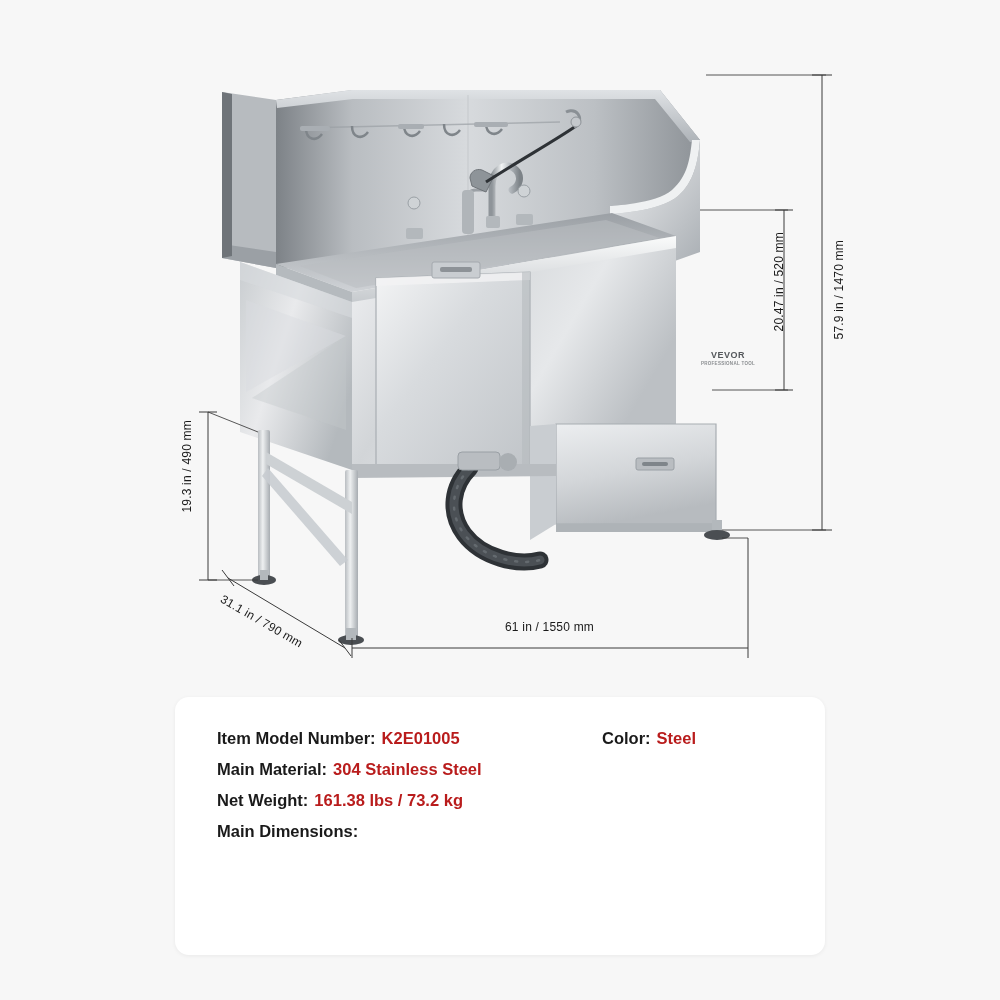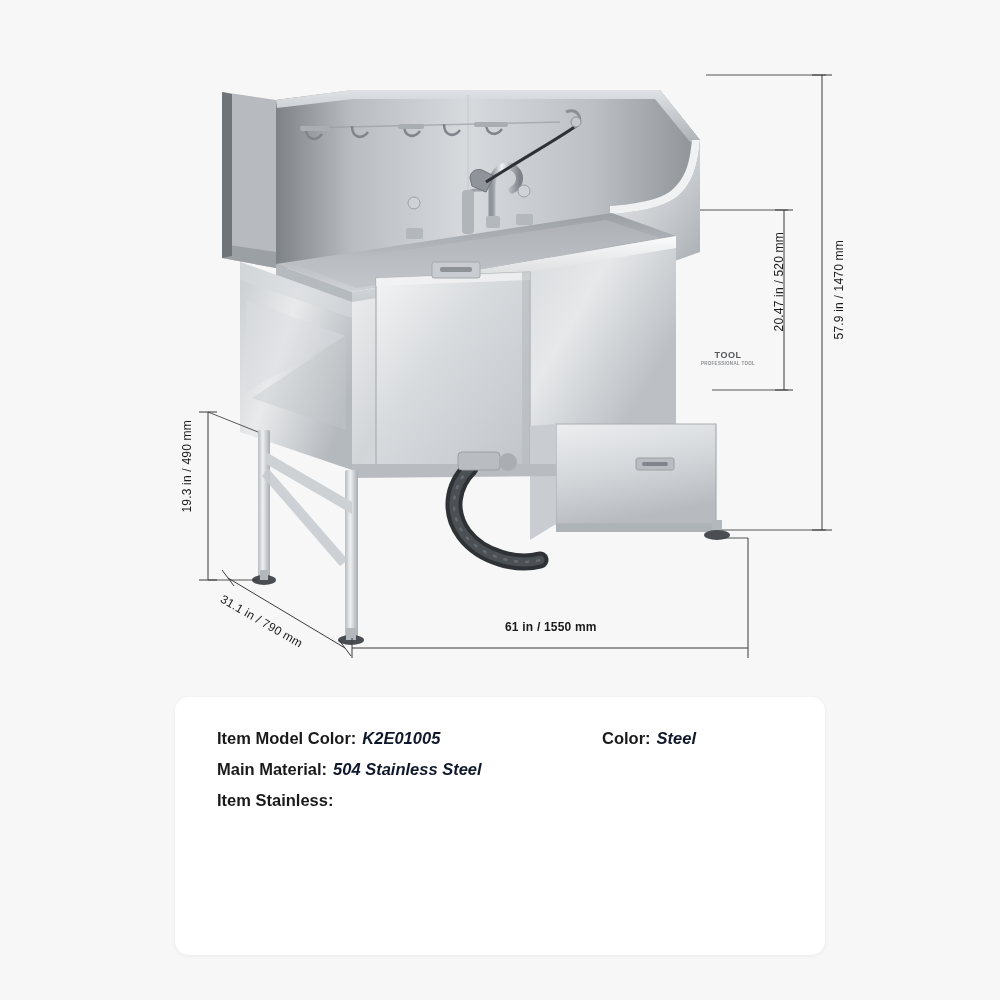--- a/index.html
+++ b/index.html
@@ -71,25 +71,24 @@
     align-items: baseline;
     margin-bottom: 12px;
     font-size: 16.5px;
   }
   .spec-label {
     color: #1a1a1a;
     font-weight: 700;
     white-space: nowrap;
   }
   .spec-value {
-    color: #0f172a;
+    color: #b91c1c;
     font-weight: 700;
     margin-left: 6px;
     white-space: nowrap;
-    font-style: italic;
   }
   .color-group {
     position: absolute;
     left: 385px;
     top: 0;
     display: flex;
     align-items: flex-start;
     font-size: 16.5px;
   }
   .row-rel { position: relative; }
@@ -327,55 +326,59 @@
         <line x1="339" y1="640" x2="351" y2="656"></line>
 
         <line x1="352" y1="648" x2="748" y2="648"></line>
         <line x1="352" y1="638" x2="352" y2="658"></line>
         <line x1="748" y1="538" x2="748" y2="658"></line>
         <line x1="722" y1="538" x2="748" y2="538" opacity="0.85"></line>
       </g>
     </svg>
 
     <div class="brand-plate">
-      <div>TOOL</div>
+      <div>VEVOR</div>
       <div class="brand-sub">PROFESSIONAL TOOL</div>
     </div>
 
     <div class="dim-label dim-vert" style="left:832px; top:240px;">57.9 in / 1470 mm</div>
 
     <div class="dim-label dim-vert" style="left:772px; top:232px;">20.47 in / 520 mm</div>
 
     <div class="dim-label dim-vert" style="left:180px; top:420px;">19.3 in / 490 mm</div>
 
     <div class="dim-label" style="left:225px; top:592px; transform: rotate(30deg); transform-origin: left top;">31.1 in / 790 mm</div>
 
-    <div class="dim-label" style="left:505px; top:620px;font-weight:bold;">61 in / 1550 mm</div>
+    <div class="dim-label" style="left:505px; top:620px;">61 in / 1550 mm</div>
   </div>
 
   <div class="spec-card">
     <div class="spec-inner">
 
       <div class="spec-row row-rel">
-        <span class="spec-label">Item Model Color:</span>
+        <span class="spec-label">Item Model Number:</span>
         <span class="spec-value">K2E01005</span>
 
         <span class="color-group">
           <span class="spec-label">Color:</span>
           <span class="spec-value">Steel</span>
         </span>
       </div>
 
       <div class="spec-row">
         <span class="spec-label">Main Material:</span>
-        <span class="spec-value">504 Stainless Steel</span>
+        <span class="spec-value">304 Stainless Steel</span>
       </div>
 
 
-
       <div class="spec-row">
-        <span class="spec-label">Item Stainless:</span>
+        <span class="spec-label">Net Weight:</span>
+        <span class="spec-value">161.38 lbs / 73.2 kg</span>
+      </div>
+
+      <div class="spec-row">
+        <span class="spec-label">Main Dimensions:</span>
       </div>
 
     </div>
   </div>
 
 </div>
 
 </body></html>

